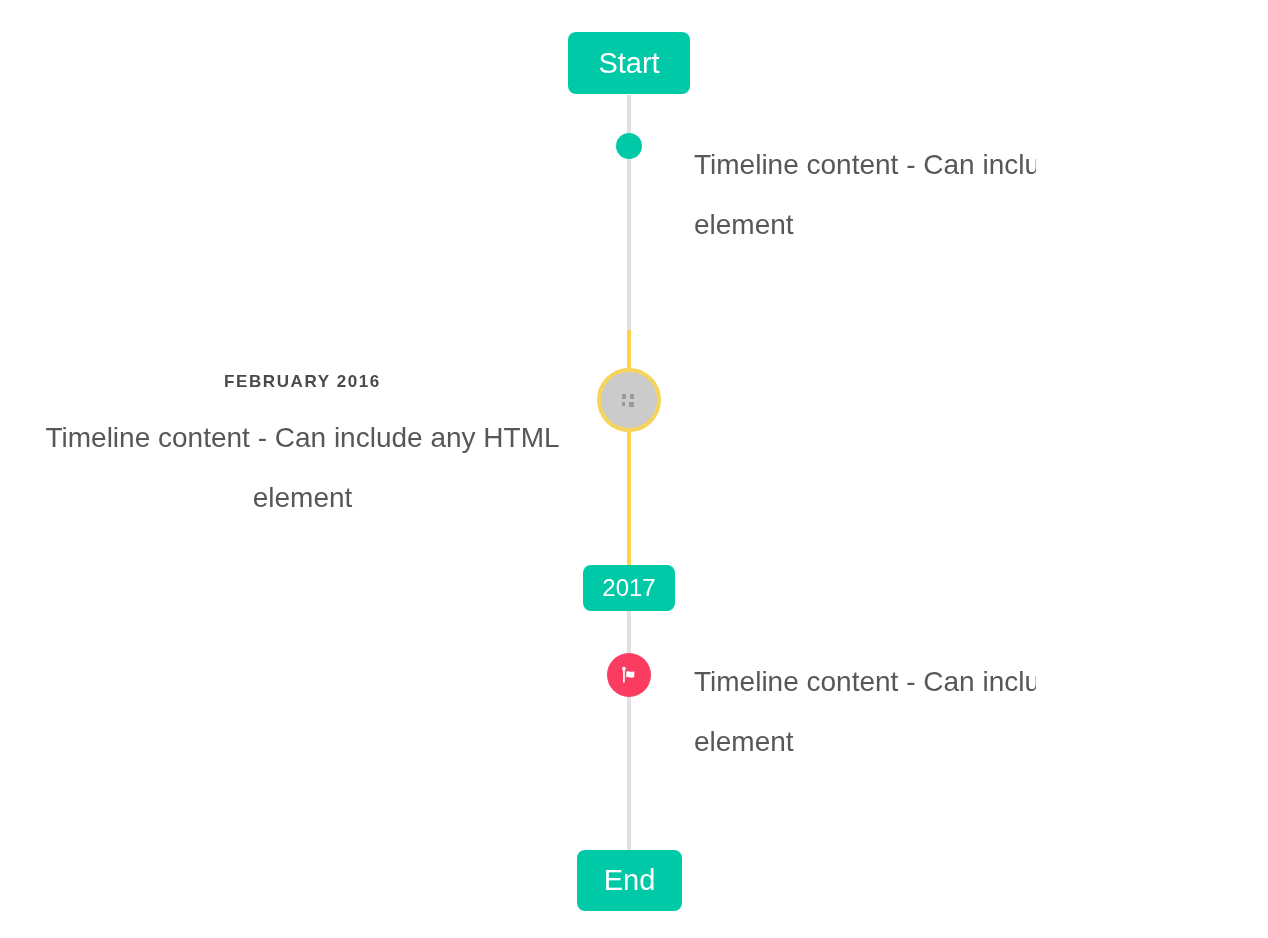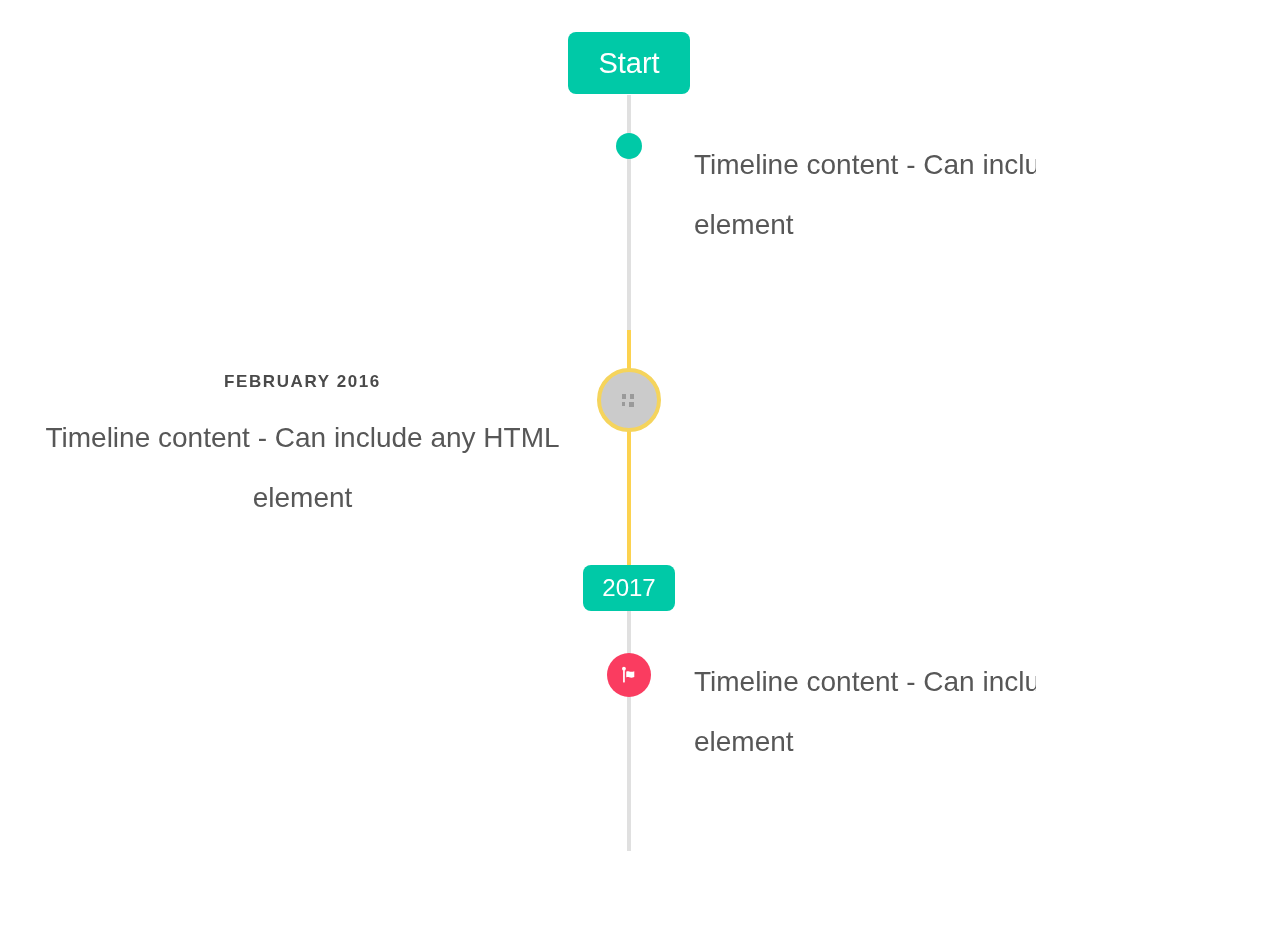--- a/index.html
+++ b/index.html
@@ -87,14 +87,15 @@
         <rect x="5.3" y="6" width="1.8" height="13.4" rx="0.9"></rect>
         <path d="M8.6 8.0 C10.7 6.6 12.7 9.3 17.0 7.5 L17.0 13.6 C12.7 15.4 10.7 12.7 8.6 14.1 Z"></path>
       </svg>
     </span>
   </div>
 
   <div class="item side-right pos-mar">
     <div class="content">Timeline content - Can include any HTML element</div>
   </div>
 
+  <div class="badge end">End</div>
 
 </div>
 
 </body></html>

